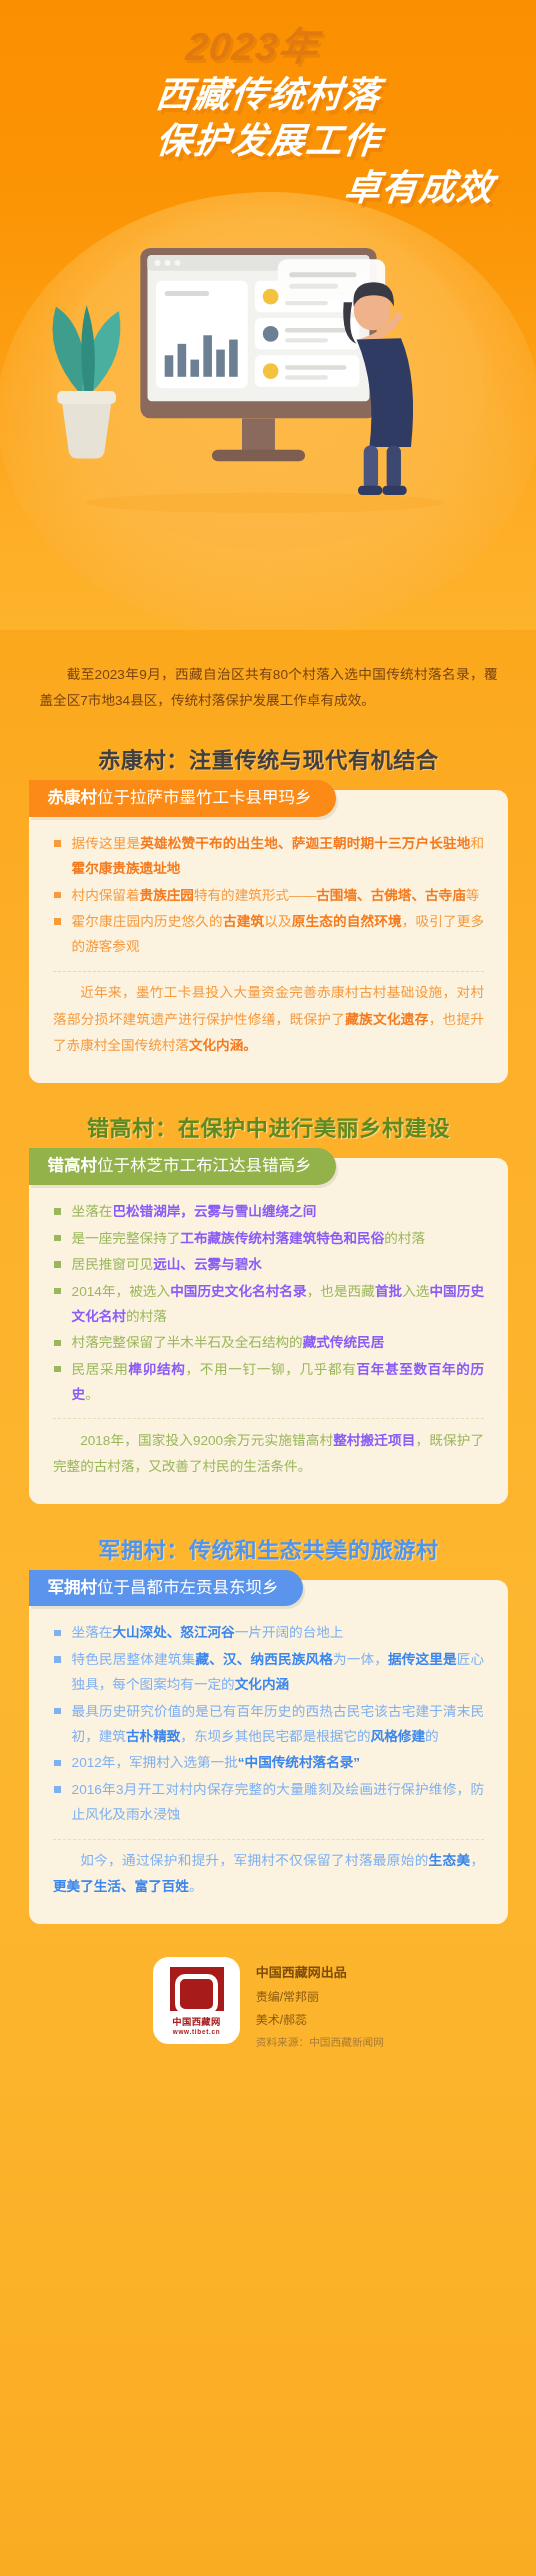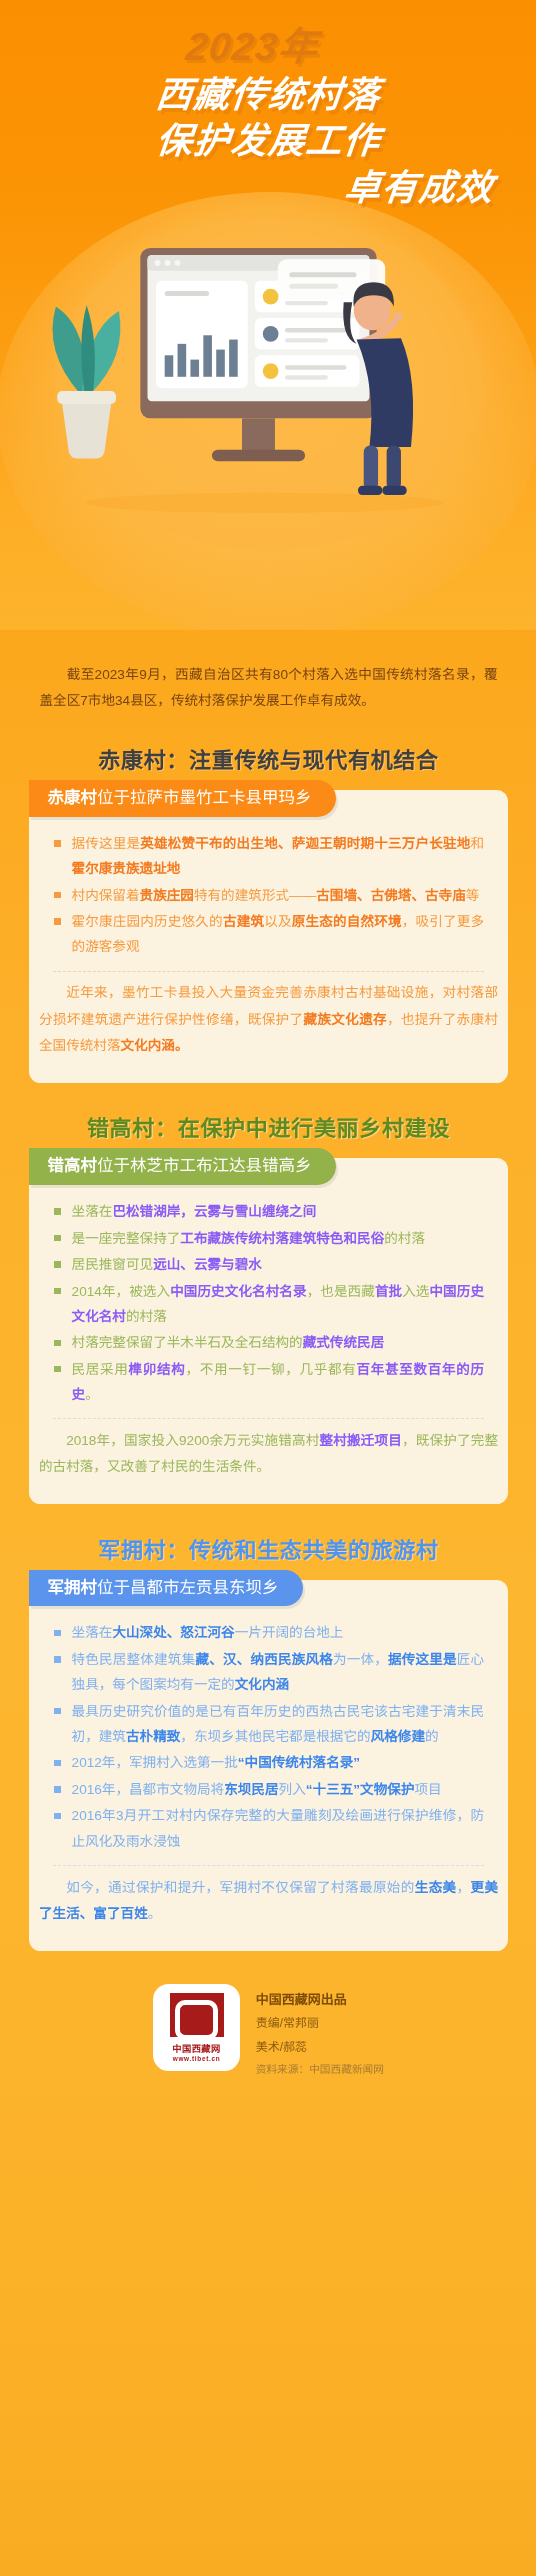--- a/index.html
+++ b/index.html
@@ -156,21 +156,21 @@
   .orange li b, .orange .note b { color: #f47b20; }
   .green li b, .green .note b { color: #8b5cf6; }
   .blue li b, .blue .note b { color: #3d86ec; }
 
   .divider { margin: 11.4px 24px 8.6px; border-top: 1.4px dashed; opacity: .45; }
   .orange .divider { border-color: #f3a765; }
   .green .divider  { border-color: #b7cd86; }
   .blue .divider   { border-color: #a8c9f6; }
 
   .note {
-    padding: 0 10px;
+    padding: 0 24px;
     font-size: 13.6px;
     line-height: 1.92;
     text-indent: 2em;
     text-align: justify;
   }
   .orange .note { color: #f79a3e; }
   .green .note  { color: #9bb75b; }
   .blue .note   { color: #7fb0f2; }
 
   
@@ -320,21 +320,20 @@
           <li><span>民居采用</span><b>榫卯结构</b><span>，不用一钉一铆，几乎都有</span><b>百年甚至数百年的历史</b><span>。</span></li>
         </ul><div class="divider"></div><p class="note"><span>2018年，国家投入9200余万元实施错高村</span><b>整村搬迁项目</b><span>，既保护了完整的古村落，又改善了村民的生活条件。</span></p></div>
     </div>
     <div class="section blue">
       <div class="sec-head blue">军拥村：传统和生态共美的旅游村</div>
       <div class="card"><div class="tag blue"><b>军拥村</b><span class="rest">位于昌都市左贡县东坝乡</span></div><ul class="bullets">
           <li><span>坐落在</span><b>大山深处、怒江河谷</b><span>一片开阔的台地上</span></li>
           <li><span>特色民居整体建筑集</span><b>藏、汉、纳西民族风格</b><span>为一体，</span><b>据传这里是</b><span>匠心独具，每个图案均有一定的</span><b>文化内涵</b></li>
           <li><span>最具历史研究价值的是已有百年历史的西热古民宅该古宅建于清末民初，建筑</span><b>古朴精致</b><span>，东坝乡其他民宅都是根据它的</span><b>风格修建</b><span>的</span></li>
           <li><span>2012年，军拥村入选第一批</span><b>“中国传统村落名录”</b></li>
-          <li><span>2016年，昌都市文物局将</span><b>东坝民居</b><span>列入</span><b>“十三五”文物保护</b><span>项目</span></li>
           <li><span>2016年3月开工对村内保存完整的大量雕刻及绘画进行保护维修，防止风化及雨水浸蚀</span></li>
         </ul><div class="divider"></div><p class="note"><span>如今，通过保护和提升，军拥村不仅保留了村落最原始的</span><b>生态美</b><span>，</span><b>更美了生活、富了百姓</b><span>。</span></p></div>
     </div>
   </div>
 
 <div class="footer">
   <div class="logo-box">
     <div class="logo-mark"></div>
     <div class="logo-cn">中国西藏网</div>
     <div class="logo-url">www.tibet.cn</div>

